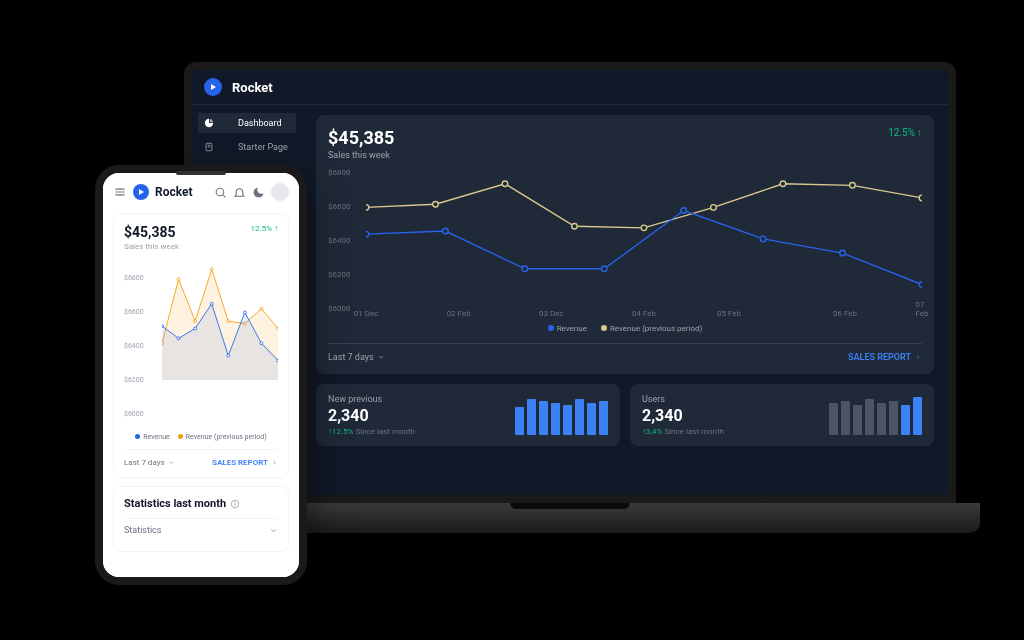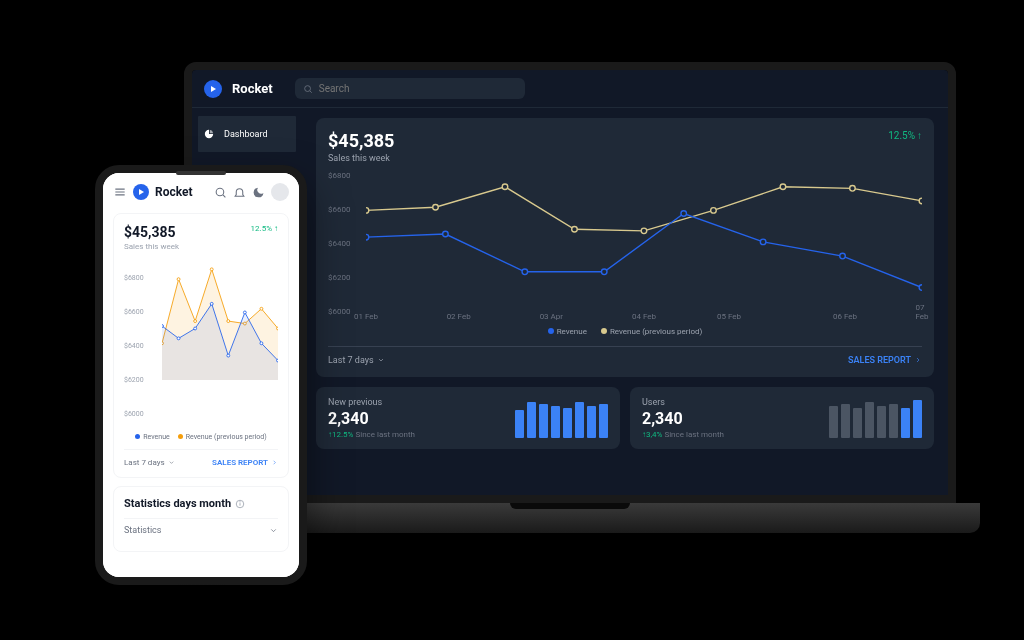--- a/index.html
+++ b/index.html
@@ -16,21 +16,21 @@
 .d-topbar{display:flex;align-items:center;gap:10px;padding:8px 12px;border-bottom:1px solid #1f2937}
 .logo-dot{width:18px;height:18px;border-radius:50%;background:#2563eb;display:flex;align-items:center;justify-content:center}
 .logo-dot::after{content:"";width:0;height:0;border-left:5px solid #fff;border-top:3px solid transparent;border-bottom:3px solid transparent;margin-left:1px}
 .brand{font-weight:700;color:#fff;font-size:13px}
 .d-search{flex:0 0 230px;margin-left:12px;background:#1f2937;border-radius:6px;padding:5px 8px;display:flex;align-items:center;gap:6px;color:#6b7280}
 .d-search input{background:transparent;border:none;outline:none;color:#e5e7eb;font-size:10px;width:100%}
 .icon{display:inline-flex;align-items:center;justify-content:center}
 
 .d-body{display:flex;flex:1;min-height:0}
 .d-side{width:110px;background:#111827;padding:8px 6px;display:flex;flex-direction:column;gap:4px}
-.side-item{display:flex;align-items:center;gap:10px;padding:13px 6px;border-radius:1px;font-size:9px;color:#9ca3af;white-space:nowrap}
+.side-item{display:flex;align-items:center;gap:24px;padding:5px 6px;border-radius:1px;font-size:9px;color:#9ca3af;white-space:nowrap}
 .side-item.active{background:#1f2937;color:#fff}
 .side-chevron{margin-left:auto;margin-top:4px;display:flex;justify-content:flex-end;padding-right:4px;color:#6b7280}
 
 .d-main{flex:1;padding:10px 14px;overflow:hidden;display:flex;flex-direction:column;gap:10px}
 .card{background:#1f2937;border-radius:8px;padding:12px}
 .sales-head{display:flex;justify-content:space-between;align-items:flex-start}
 .sales-amount{font-size:18px;font-weight:700;color:#fff}
 .sales-sub{font-size:9px;color:#9ca3af;margin-top:2px}
 .growth{font-size:10px;color:#10b981;display:flex;align-items:center;gap:2px}
 
@@ -82,29 +82,20 @@
 </style>
 </head>
 <body>
 
 <div class="laptop">
   <div class="laptop-screen">
     <div class="desktop-app">
       <div class="d-topbar">
         <span class="logo-dot"></span>
         <span class="brand">Rocket</span>
-        <div class="d-search">
-          <span class="icon">
-            <svg width="10" height="10" viewBox="0 0 24 24" fill="none" stroke="currentColor" stroke-width="2">
-                <circle cx="11" cy="11" r="7"></circle>
-                <line x1="21" y1="21" x2="16.5" y2="16.5"></line>
-              </svg>
-          </span>
-          <input placeholder="Search" style="">
-        </div>
       </div>
       <div class="d-body">
         <div class="d-side">
           <div class="side-item active">
             <span class="icon">
               <svg width="10" height="10" viewBox="0 0 24 24" fill="currentColor">
                   <path d="M12 2a10 10 0 1 0 10 10H12V2z"></path>
                   <path d="M14 2v8h8A10 10 0 0 0 14 2z" opacity=".6"></path>
                 </svg>
             </span>
@@ -161,23 +152,23 @@
                   <circle cx="0.0" cy="71.4" r="3" fill="#1f2937" stroke="#2563eb" stroke-width="1.5"></circle>
                   <circle cx="85.7" cy="68.0" r="3" fill="#1f2937" stroke="#2563eb" stroke-width="1.5"></circle>
                   <circle cx="171.4" cy="108.8" r="3" fill="#1f2937" stroke="#2563eb" stroke-width="1.5"></circle>
                   <circle cx="257.1" cy="108.8" r="3" fill="#1f2937" stroke="#2563eb" stroke-width="1.5"></circle>
                   <circle cx="342.9" cy="45.9" r="3" fill="#1f2937" stroke="#2563eb" stroke-width="1.5"></circle>
                   <circle cx="428.6" cy="76.5" r="3" fill="#1f2937" stroke="#2563eb" stroke-width="1.5"></circle>
                   <circle cx="514.3" cy="91.8" r="3" fill="#1f2937" stroke="#2563eb" stroke-width="1.5"></circle>
                   <circle cx="600.0" cy="125.8" r="3" fill="#1f2937" stroke="#2563eb" stroke-width="1.5"></circle>
                 </svg>
               <div id="d-xticks">
-                  <div class="xtick" style="left: 38px;">01 Feb</div>
+                  <div class="xtick" style="left: 38px;">01 Dec</div>
                   <div class="xtick" style="left: 130.667px;">02 Feb</div>
-                  <div class="xtick" style="left: 223.333px;">03 Apr</div>
+                  <div class="xtick" style="left: 223.333px;">03 Dec</div>
                   <div class="xtick" style="left: 316px; text-align: center;">04 Feb</div>
                   <div class="xtick" style="left: 401px;">05 Feb</div>
                   <div class="xtick" style="left: 517px;">06 Feb</div>
                   <div class="xtick" style="left: 594px; margin-top: 16px;">07 Feb</div>
                 </div>
             </div>
             <div class="legend-row">
               <span><span class="dot" style="background:#2563eb"></span><span>Revenue</span></span>
               <span><span class="dot" style="background:#d8c98e"></span><span>Revenue (previous period)</span></span>
             </div>
@@ -345,21 +336,21 @@
               <svg width="7" height="7" viewBox="0 0 24 24" fill="none" stroke="currentColor" stroke-width="2">
                   <polyline points="9 6 15 12 9 18"></polyline>
                 </svg>
             </span>
           </div>
         </div>
       </div>
 
       <div class="m-card">
         <div class="m-section-title">
-          <span>Statistics days month</span>
+          <span>Statistics last month</span>
           <span style="color:#9ca3af">
             <svg width="10" height="10" viewBox="0 0 24 24" fill="none" stroke="currentColor" stroke-width="2">
                 <circle cx="12" cy="12" r="9"></circle>
                 <line x1="12" y1="10" x2="12" y2="16"></line>
                 <circle cx="12" cy="7" r="0.5" fill="currentColor"></circle>
               </svg>
           </span>
         </div>
         <div class="m-select">
           <span>Statistics</span>

